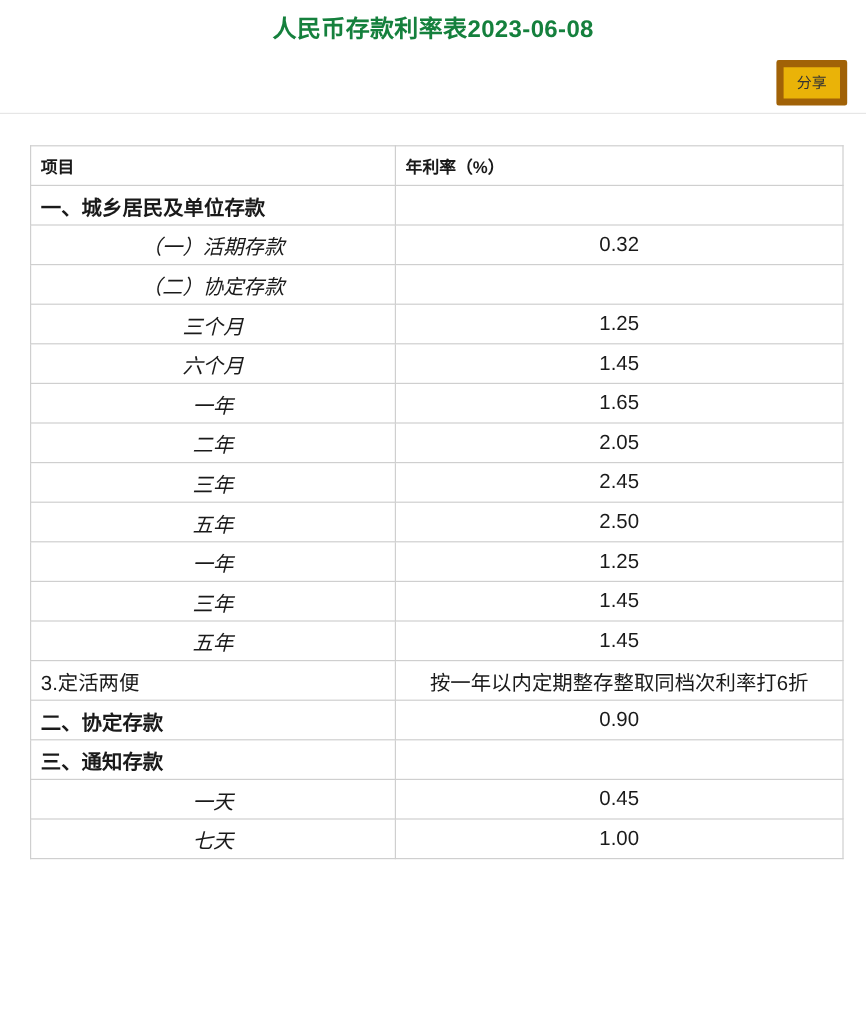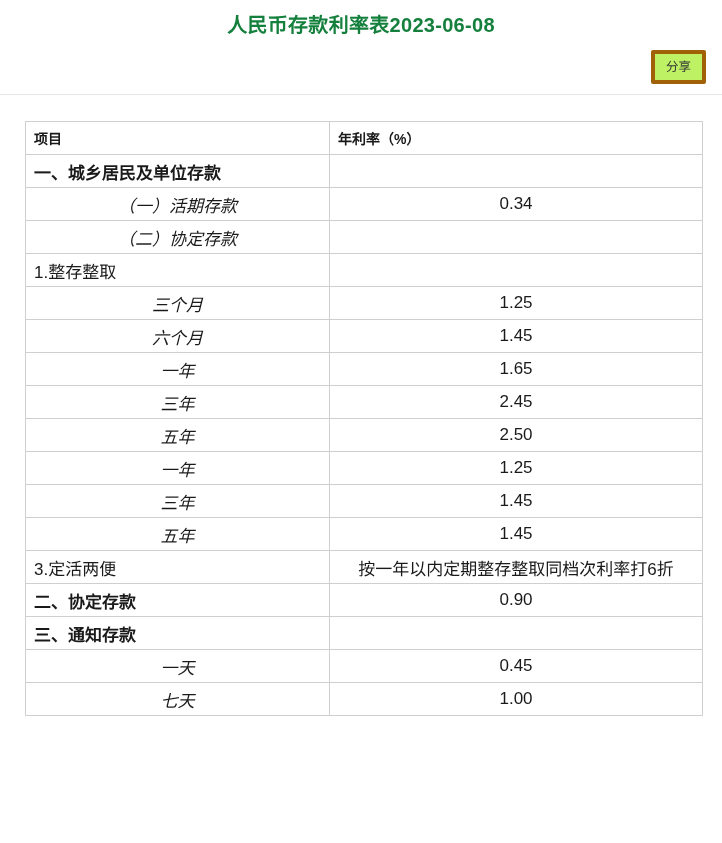--- a/index.html
+++ b/index.html
@@ -26,22 +26,22 @@
   }
   .toolbar {
     height: 34px;
     position: relative;
     margin-top: 10px;
   }
   .share-button {
     position: absolute;
     right: 16px;
     top: 0;
-    border: 4px solid #a16207;
-    background: #bef264;
+    border: 6px solid #a16207;
+    background: #eab308;
     border-radius: 2px;
     font-size: 12.5px;
     color: #333333;
     padding: 6px 11px;
     line-height: 14px;
     cursor: pointer;
     font-family: "Liberation Sans", "DejaVu Sans", sans-serif;
   }
   .divider {
     border-top: 1px solid #e6e6e6;
@@ -99,41 +99,41 @@
         <th>年利率（%）</th>
       </tr>
     </thead>
     <tbody id="table-body">
         <tr>
           <td class="c-left bold">一、城乡居民及单位存款</td>
           <td class="c-center"></td>
         </tr>
         <tr>
           <td class="c-indent">（一）活期存款</td>
-          <td class="c-center">0.34</td>
+          <td class="c-center">0.32</td>
         </tr>
         <tr>
           <td class="c-indent">（二）协定存款</td>
-          <td class="c-center"></td>
-        </tr>
-        <tr>
-          <td class="c-left">1.整存整取</td>
           <td class="c-center"></td>
         </tr>
         <tr>
           <td class="c-indent">三个月</td>
           <td class="c-center">1.25</td>
         </tr>
         <tr>
           <td class="c-indent">六个月</td>
           <td class="c-center">1.45</td>
         </tr>
         <tr>
           <td class="c-indent">一年</td>
           <td class="c-center">1.65</td>
+        </tr>
+        <tr>
+          <td class="c-indent">二年</td>
+          <td class="c-center">2.05</td>
         </tr>
         <tr>
           <td class="c-indent">三年</td>
           <td class="c-center">2.45</td>
         </tr>
         <tr>
           <td class="c-indent">五年</td>
           <td class="c-center">2.50</td>
         </tr>
         <tr>

